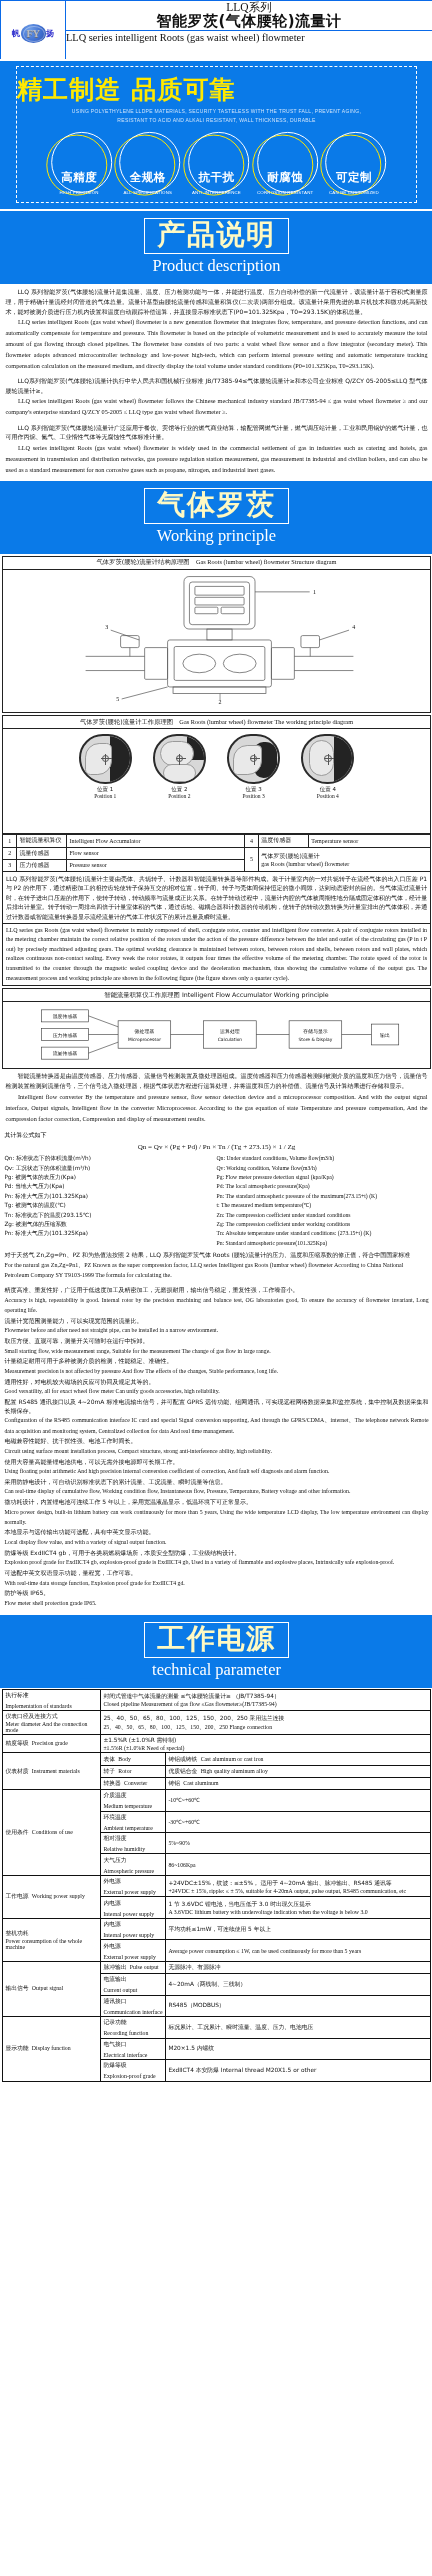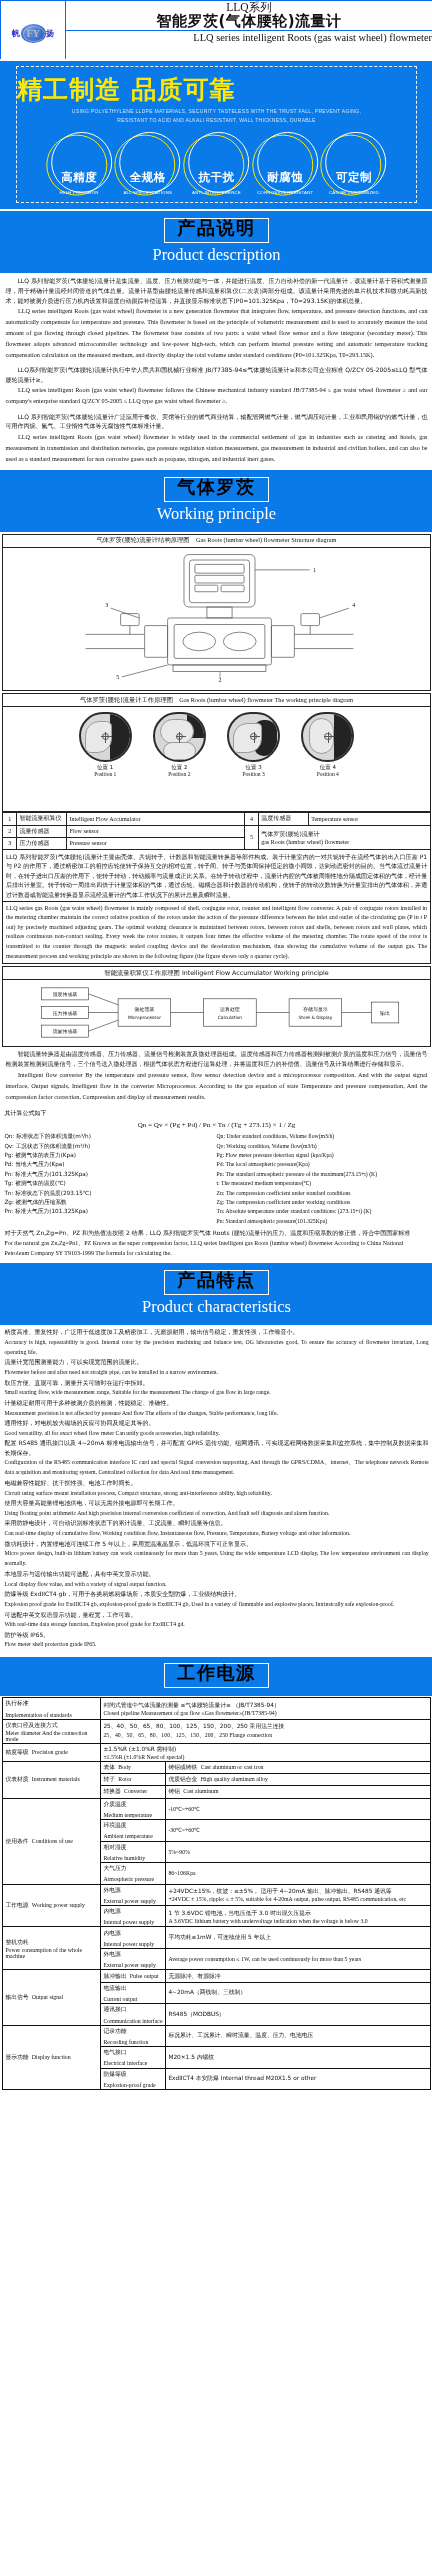--- a/index.html
+++ b/index.html
@@ -30,21 +30,21 @@
     content:""; position:absolute; left:2.7px; top:2.2px; width:20px; height:14.2px;
     border-radius:50%; border:0.5px solid rgba(255,255,255,.35);
   }
   .logo-fy { color:#b9bcc2; font-weight:bold; font-size:10.4px; letter-spacing:-0.5px;
              font-family:"Liberation Serif",serif; text-shadow:0 0.5px 0 #6a6e75; z-index:2;}
   .hdr-titles { flex:1; display:flex; flex-direction:column; }
   .t-cn1 { text-align:center; font-size:11.5px; line-height:1.02; padding-top:1.1px;
            font-family:"Liberation Serif",serif; }
   .t-cn2 { text-align:center; font-size:15px; font-weight:bold; line-height:1.05;
            font-family:"DejaVu Sans",sans-serif; letter-spacing:0.5px; }
-  .t-en { text-align:right; font-size:10.4px; border-top:1.1px solid #0a6ae8; margin-top:0.5px;
+  .t-en { text-align:left; font-size:10.4px; border-top:1.1px solid #0a6ae8; margin-top:0.5px;
           font-family:"Liberation Serif",serif; padding:0.5px 0 1.1px; }
 
   
   .hero { background:#0a7ae8; padding:5.5px 0 4.4px; margin-top:1.6px; }
   .hero-inner { border:0.5px dashed #ffffff; margin:0 16px; padding:4.4px 0 5.5px; }
   .hero-slogan {
     color:#ffe800; font-weight:bold; font-size:25px; line-height:1.1;
     font-family:"DejaVu Sans",sans-serif; letter-spacing:1.1px; padding:4.4px 0 3.3px;
   }
   .hero-sub { text-align:center; color:#cfe4fb; font-size:5px; line-height:1.9;
@@ -60,22 +60,22 @@
                   align-items:center; justify-content:center; }
   .badge .cn { color:#fff; font-weight:bold; font-size:11.5px; font-family:"DejaVu Sans",sans-serif;
                letter-spacing:0.5px;margin-top:38px; }
   .badge .div { width:31px; height:0.5px; background:#ffe800; margin:2.7px 0 2.2px; }
   .badge .en { color:#fff; font-size:4.4px; font-family:"Liberation Sans",sans-serif;
                letter-spacing:0.2px; white-space:nowrap; }
 
   
   .sec-banner { background:#0a7ae8; padding:6.6px 0 7.7px; margin-top:2.2px; }
   .sec-cn-box { border:1.1px solid #ffffff; display:inline-block; padding:1.1px 12px 2.2px; }
-  .sec-cn { color:#000000; font-weight:bold; font-size:18px; line-height:1.1;
-            font-family:Liberation Mono, monospace; letter-spacing:1.6px; }
+  .sec-cn { color:#fef9c3; font-weight:bold; font-size:28px; line-height:1.1;
+            font-family:Liberation Serif, serif; letter-spacing:1.6px; }
   .sec-center { text-align:center; }
   .sec-en { color:#fff; font-size:16.4px; margin-top:2.2px; font-family:"Liberation Serif",serif; }
 
   
   .txt { padding:3.3px 5.5px 2.2px; font-size:6.2px; line-height:1.62; text-align:justify; }
   .txt p { margin:0 0 1.1px; }
   .ind { text-indent:2em; }
   .en-p { font-family:"Liberation Serif",serif; line-height:1.75; }
   .cn-p { font-family:"DejaVu Sans",sans-serif; font-size:6px; }
 
@@ -442,24 +442,20 @@
         <div class="fml-line">Zn: The compression coefficient under standard conditions</div>
         <div class="fml-line">Zg: The compression coefficient under working conditions</div>
         <div class="fml-line">Tn: Absolute temperature under standard conditions: (273.15+t) (K)</div>
         <div class="fml-line">Pn: Standard atmospheric pressure(101.325Kpa)</div>
       </div>
     </div>
     <div class="cn-p" style="margin-top:2.2px">对于天然气 Zn,Zg=Pn、PZ 和为热值法按照 2 结果，LLQ 系列智能罗茨气体 Roots (腰轮)流量计的压力、温度和压缩系数的修正值，符合中国国家标准</div>
     <div class="en-p">For the natural gas Zn,Zg=Pn1、PZ Known as the super compression factor, LLQ series Intelligent gas Roots (lumbar wheel) flowmeter According to China National Petroleum Company SY T9103-1999 The formula for calculating the.</div>
   </div>
 
-  <div class="sec-banner sec-center">
-    <div class="sec-cn-box"><span class="sec-cn">产品特点</span></div>
-    <div class="sec-en">Product characteristics</div>
-  </div>
 
   <div class="feat">
     <p class="cn-p">精度高准、重复性好，广泛用于低速度加工及精密加工，无磨损耐用，输出信号稳定，重复性强，工作噪音小。</p>
     <p class="en-p">Accuracy is high, repeatability is good. Internal rotor by the precision machining and balance test, OG laboratories good, To ensure the accuracy of flowmeter invariant, Long operating life.</p>
     <p class="cn-p">流量计宽范围测量能力，可以实现宽范围的流量比。</p>
     <p class="en-p">Flowmeter before and after need not straight pipe, can be installed in a narrow environment.</p>
     <p class="cn-p">取压方便、直观可靠，测量开关可随时在运行中拆卸。</p>
     <p class="en-p">Small starting flow, wide measurement range, Suitable for the measurement The change of gas flow in large range.</p>
     <p class="cn-p">计量稳定耐用可用于多种被测介质的检测，性能稳定、准确性。</p>
     <p class="en-p">Measurement precision is not affected by pressure And flow The effects of the changes, Stable performance, long life.</p>
@@ -480,20 +476,21 @@
     <p class="cn-p">防爆等级 ExdIICT4 gb，可用于各类易燃易爆场所，本质安全型防爆，工业级结构设计。</p>
     <p class="en-p">Explosion proof grade for ExdIICT4 gb, explosion-proof grade is ExdIICT4 gb, Used in a variety of flammable and explosive places, Intrinsically safe explosion-proof.</p>
     <p class="cn-p">可选配中英文双语显示功能，量程宽，工作可靠。</p>
     <p class="en-p">With real-time data storage function, Explosion proof grade for ExdIICT4 gd.</p>
     <p class="cn-p">防护等级 IP65。</p>
     <p class="en-p">Flow meter shell protection grade IP65.</p>
   </div>
 
   <div class="sec-banner sec-center">
     <div class="sec-cn-box"><span class="sec-cn">工作电源</span></div>
+    <div class="sec-en">technical parameter</div>
   </div>
 
   <table class="spec">
     <tbody>
         <tr>
       <td class="c1">
         <span class="lbl2">
               <span class="sp-cn">执行标准</span>
         <span class="sp-en">Implementation of standards</span>
             </span>

